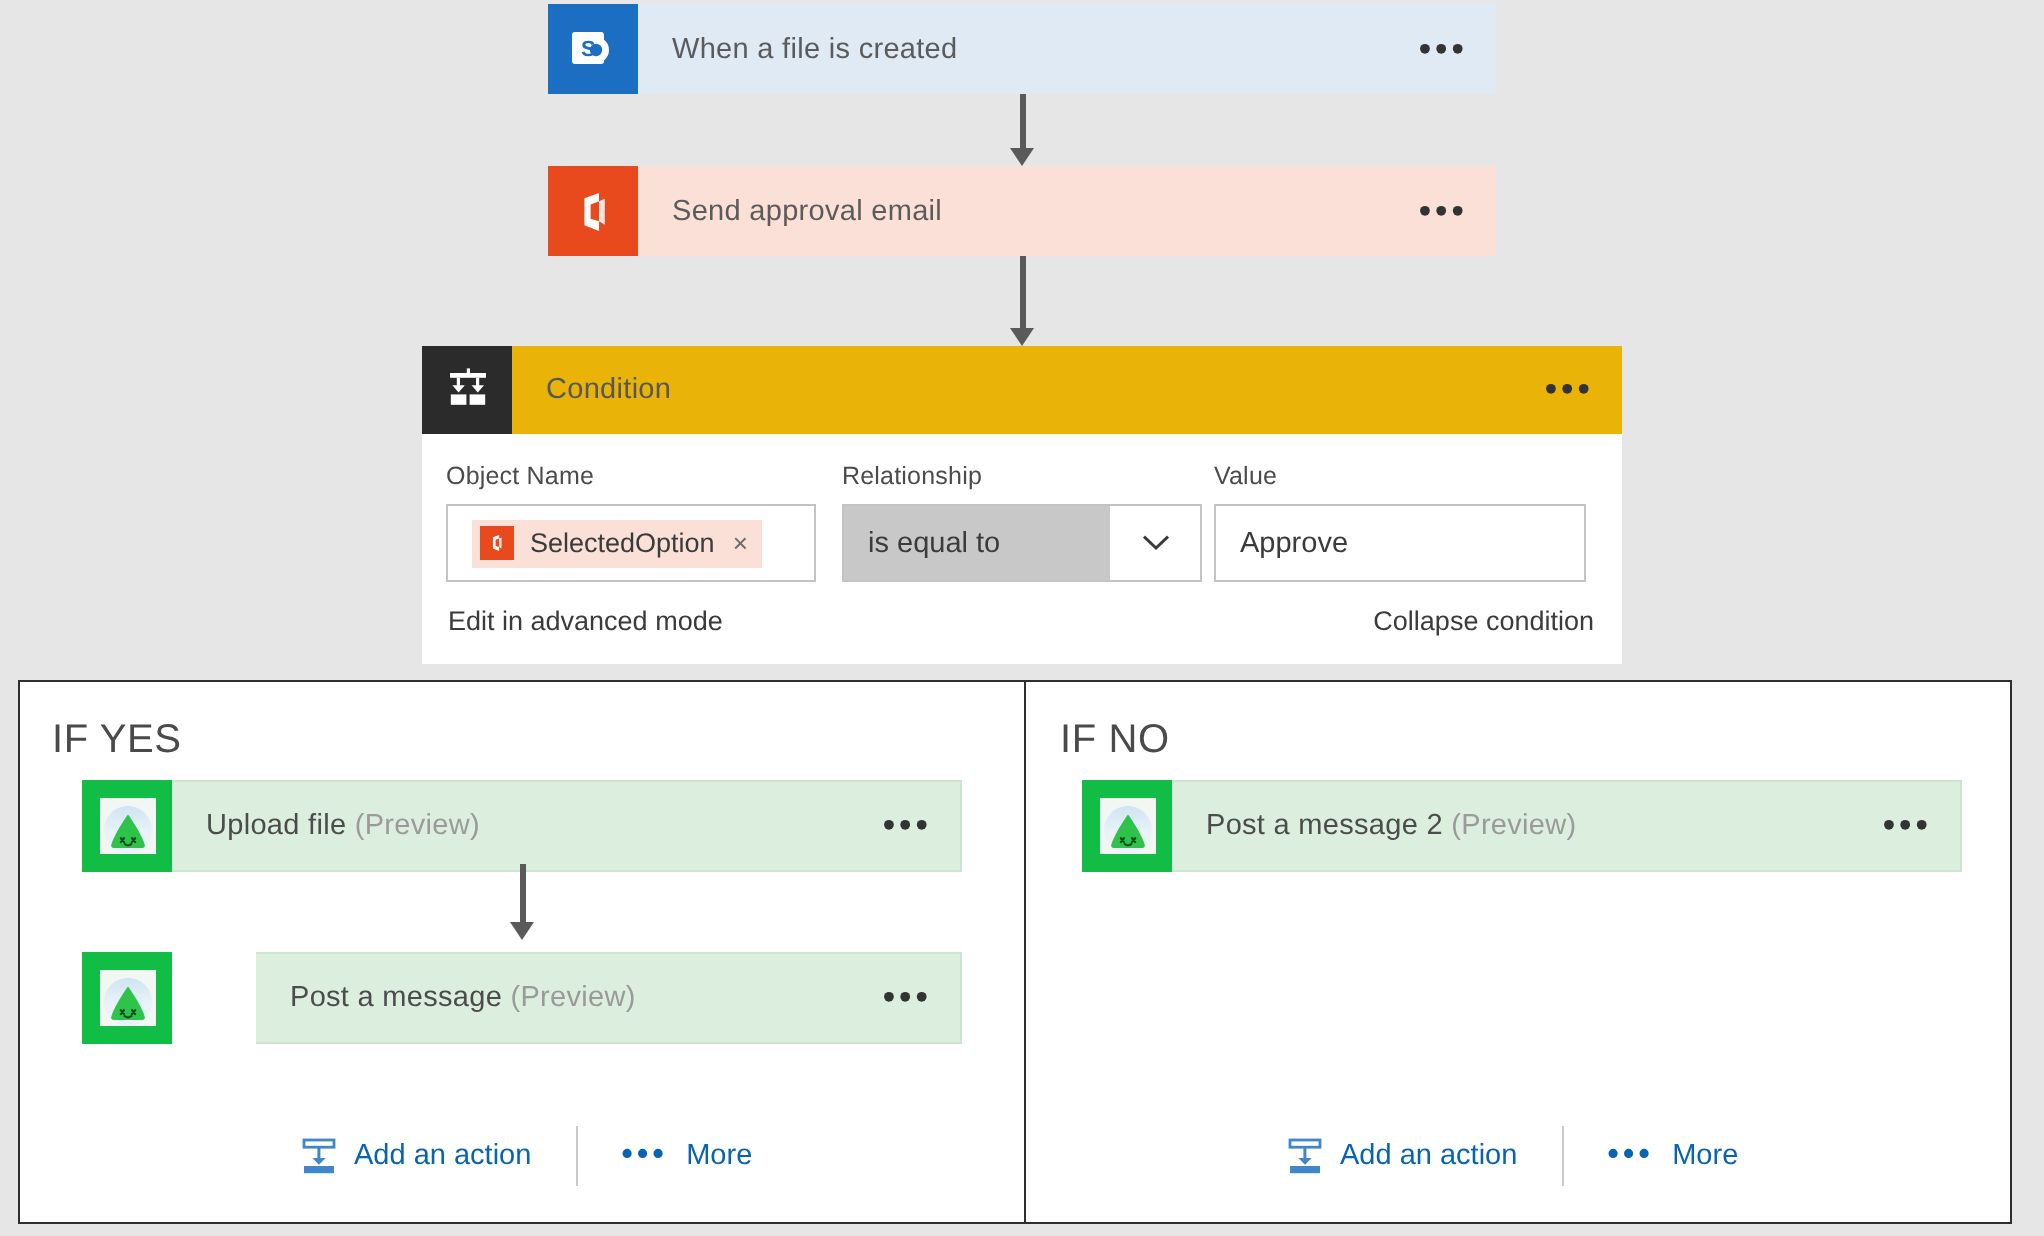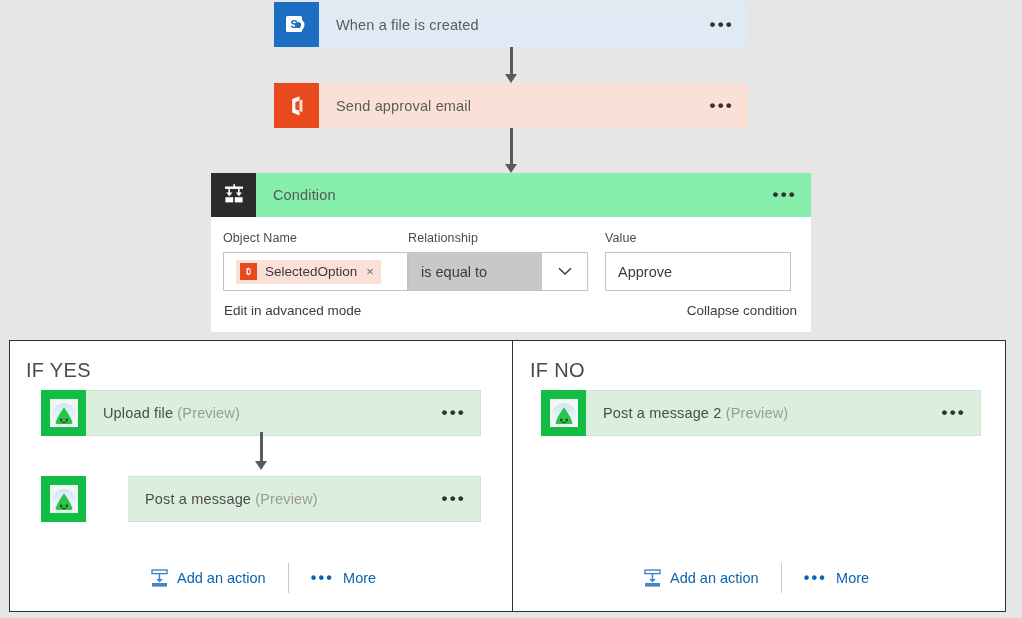--- a/index.html
+++ b/index.html
@@ -118,21 +118,21 @@
   #condition-header {
     height: 44px;
     display: flex;
     align-items: stretch;
     background: #c8c8c8;
   }
   #condition-header .card-icon {
     background: #2b2b2b;
   }
   #condition-header .card-body {
-    background: #86efac;
+    background: #eab308;
   }
   #condition-header .card-title { color: #575757; }
 
   #condition-fields {
     display: flex;
     padding: 14px 28px 6px 12px;
     box-sizing: border-box;
   }
   .field {
     box-sizing: border-box;
@@ -147,22 +147,22 @@
     height: 39px;
     border: 1px solid #c3c3c3;
     background: #fff;
     box-sizing: border-box;
     display: flex;
     align-items: center;
     padding: 0 12px;
     font-size: 14.5px;
     color: #3b3b3b;
   }
-  #field-object { width: 185px; }
-  #field-rel    { width: 180px; margin-right: 17px; }
+  #field-object { width: 185px; margin-right: 13px; }
+  #field-rel    { width: 180px; margin-right: 6px; }
   #field-value  { width: 186px; }
 
   
   #token-pill {
     display: inline-flex;
     align-items: center;
     background: #fbe0d8;
     height: 24px;
     padding: 0 7px 0 4px;
     max-width: 100%;

